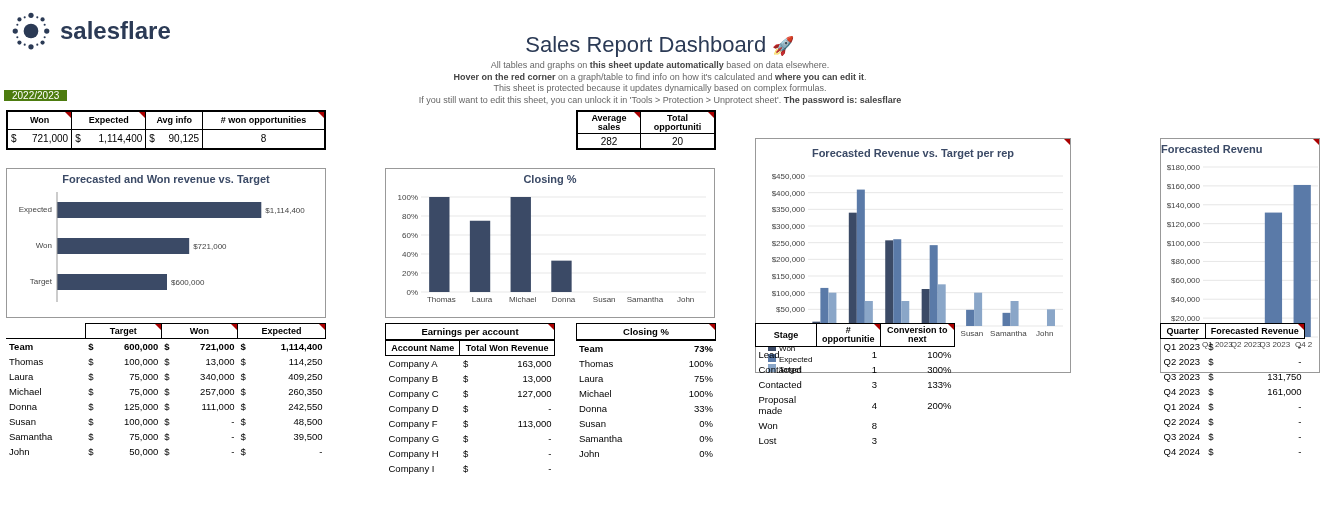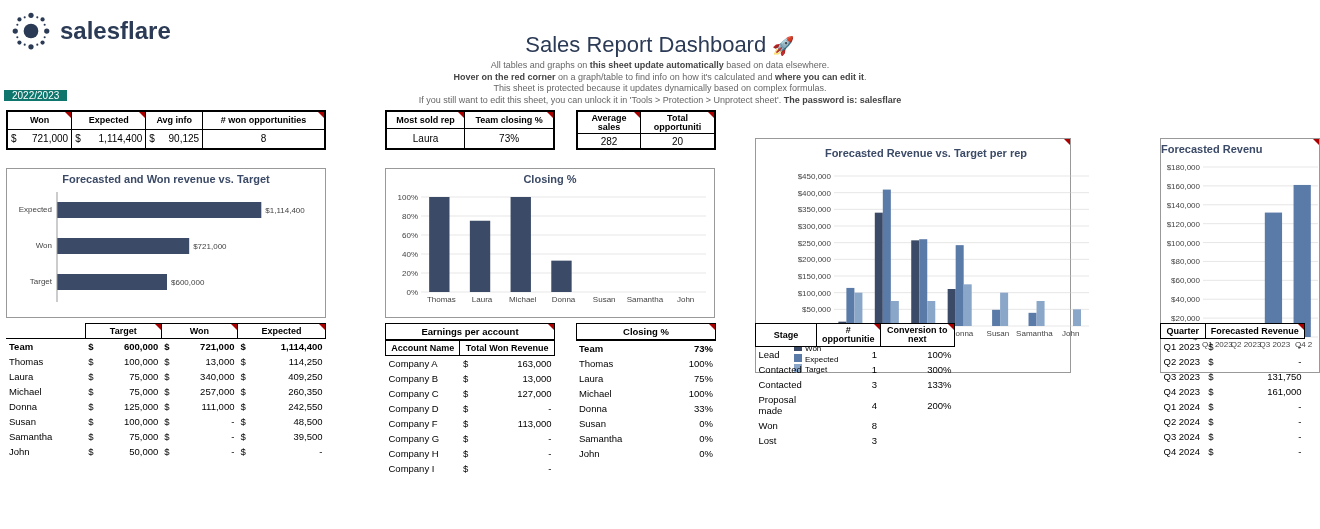--- a/index.html
+++ b/index.html
@@ -15,21 +15,21 @@
   
   .header { position: relative; height: 110px; }
   .logo { position: absolute; left: 10px; top: 10px; display: flex; align-items: center; gap: 8px; }
   .logo-mark { width: 42px; height: 42px; }
   .logo-text { font-size: 24px; font-weight: 700; color: #2b3a55; }
   .title { position: absolute; left: 0; right: 0; top: 32px; text-align: center; font-size: 22px; color: #2b3a55; }
   .title .rocket { font-size: 18px; }
   .subtitle { position: absolute; left: 0; right: 0; top: 60px; text-align: center; font-size: 9px; color: #666; line-height: 1.3; }
   .subtitle b { color: #444; }
 
-  .year-tab { position: absolute; left: 4px; top: 90px; background: #0f766e; color: #fff; padding: 0 8px; font-size: 10px; }
+  .year-tab { position: absolute; left: 4px; top: 90px; background: #4d7c0f; color: #fff; padding: 0 8px; font-size: 10px; }
 
   
   .row { position: relative; }
   .row1 { height: 48px; }
   .row2 { height: 165px; }
 
   .panel { position: absolute; border: 1px solid #000; background: #fff; }
   .panel table { border-collapse: collapse; width: 100%; height: 100%; }
   .panel th, .panel td { border: 1px solid #000; padding: 1px 3px; text-align: center; vertical-align: middle; position: relative; }
   .panel th { font-weight: 700; font-size: 9px; }
@@ -110,34 +110,20 @@
       <th class="red-corner">Won</th>
       <th class="red-corner">Expected</th>
       <th>Avg info</th>
       <th class="red-corner" style="line-height:1;margin-top:32px;"># won opportunities</th>
     </tr>
           <tr>
       <td class="num"><span class="dollar">$</span><span>721,000</span></td>
       <td class="num"><span class="dollar">$</span><span>1,114,400</span></td>
       <td class="num"><span class="dollar">$</span><span>90,125</span></td>
       <td>8</td>
-    </tr>
-        </tbody>
-      </table>
-  </div>
-  <div class="panel" style="left:385px; top:0; width:170px; height:40px;">
-    <table>
-        <tbody>
-          <tr>
-      <th class="red-corner" style="line-height:1;">Most sold rep</th>
-      <th class="red-corner" style="line-height:1;">Team closing %</th>
-    </tr>
-          <tr>
-      <td>Laura</td>
-      <td>73%</td>
     </tr>
         </tbody>
       </table>
   </div>
   <div class="panel" style="left:576px; top:0; width:140px; height:40px;">
     <table>
         <tbody>
           <tr>
       <th class="red-corner" style="line-height:1;">Average sales</th>
       <th class="red-corner" style="line-height:1;">Total opportuniti</th>
@@ -198,21 +184,21 @@
           <rect x="206" y="105" width="20.357142857142858" height="0" class="bar"></rect>
           <text x="218.21428571428572" y="115" text-anchor="middle" class="axis-label">Susan</text>
           <rect x="246.71428571428572" y="105" width="20.357142857142858" height="0" class="bar"></rect>
           <text x="258.92857142857144" y="115" text-anchor="middle" class="axis-label">Samantha</text>
           <rect x="287.42857142857144" y="105" width="20.357142857142858" height="0" class="bar"></rect>
           <text x="299.6428571428571" y="115" text-anchor="middle" class="axis-label">John</text>
         </g>
     </svg>
   </div>
 
-  <div class="chart red-corner" style="left:755px; top:-20px; width:316px; height:235px;padding-left:26px;">
+  <div class="chart red-corner" style="left:755px; top:-20px; width:316px; height:235px;">
     <div class="chart-title" style="margin-top:8px;">Forecasted Revenue vs. Target per rep</div>
     <svg width="316" height="180">
       <g id="chart3-g">
           <line x1="52" y1="165" x2="307" y2="165" class="grid"></line>
           <text x="49" y="168" text-anchor="end" class="axis-label">$-</text>
           <line x1="52" y1="148.33333333333334" x2="307" y2="148.33333333333334" class="grid"></line>
           <text x="49" y="151.33333333333334" text-anchor="end" class="axis-label">$50,000</text>
           <line x1="52" y1="131.66666666666669" x2="307" y2="131.66666666666669" class="grid"></line>
           <text x="49" y="134.66666666666669" text-anchor="end" class="axis-label">$100,000</text>
           <line x1="52" y1="115" x2="307" y2="115" class="grid"></line>

